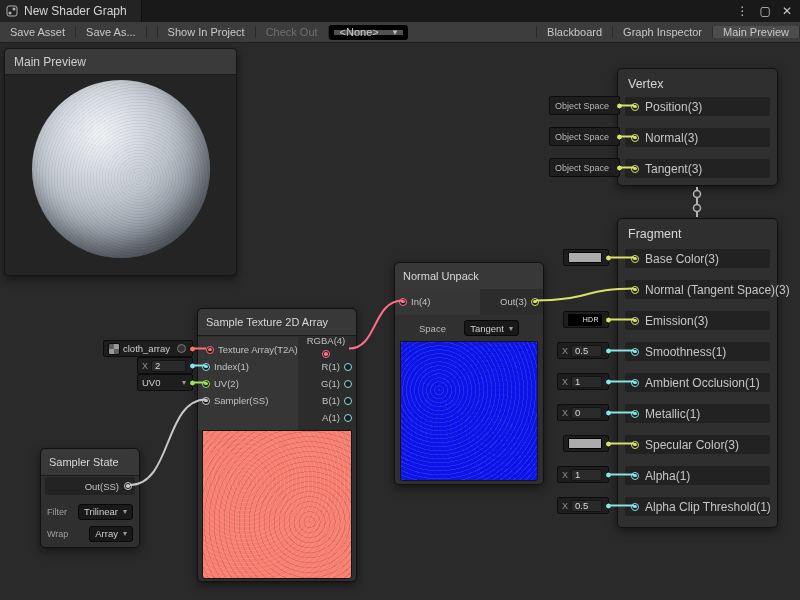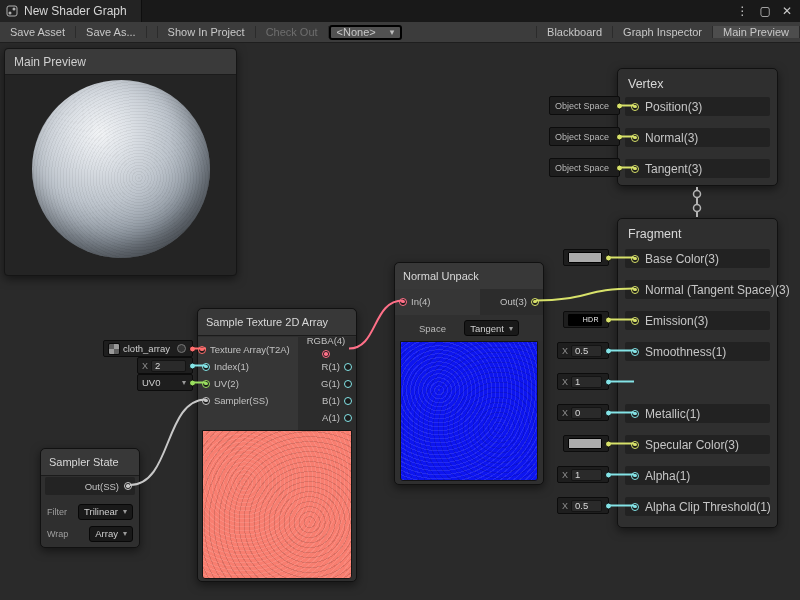--- a/index.html
+++ b/index.html
@@ -13,21 +13,21 @@
   .wincontrols{margin-left:auto;display:flex;align-items:center;gap:11px;padding-right:8px;color:#c9c9c9;}
   .wc{font-size:12px;line-height:22px;cursor:default;}
   .toolbar{position:absolute;top:22px;left:0;width:800px;height:21px;background:#3c3c3c;
     border-bottom:1px solid #1e1e1e;display:flex;align-items:center;font-size:11px;color:#c8c8c8;z-index:10;}
   .tbtn{display:flex;align-items:center;padding:0 10px;border-right:1px solid #2b2b2b;white-space:nowrap;cursor:default;}
   .tbtn.lborder{border-left:1px solid #2b2b2b;}
   .tbtn.active{background:#4d4d4d;}
   .disabled{color:#6e6e6e;}
   .mleft{margin-left:10px;}
   .cm-label{display:flex;align-items:center;padding:0 8px 0 32px;white-space:nowrap;}
-  .dropdown{display:flex;align-items:center;gap:14px;background:#515151;border:2px solid #000000;
+  .dropdown{display:flex;align-items:center;gap:14px;background:#515151;border:5px solid #000000;
     border-radius:3px;height:15px;margin:12px 0;padding:0 6px;white-space:nowrap;}
   .dd-arrow{font-size:9px;color:#bdbdbd;}
   .right-group{margin-left:auto;display:flex;}
   
   .canvas-bg{position:absolute;inset:0;background:#2a2a2a;z-index:0;}
   svg.wires{position:absolute;inset:0;z-index:6;pointer-events:none;}
   svg.wires path{fill:none;stroke-width:2;}
   
   .node{position:absolute;background:#2f2f2f;border:1px solid #111;border-radius:5px;
     box-shadow:0 3px 10px rgba(0,0,0,.5);z-index:3;}
@@ -196,20 +196,24 @@
     <span>Normal (Tangent Space)(3)</span>
   </div>
   <div class="prow" style="top:92px;">
     <span class="port on" style="--pc: #d8e26a;"></span>
     <span>Emission(3)</span>
   </div>
   <div class="prow" style="top:123px;">
     <span class="port on" style="--pc: #84e4e7;"></span>
     <span>Smoothness(1)</span>
   </div>
+  <div class="prow" style="top:154px;">
+    <span class="port on" style="--pc: #84e4e7;"></span>
+    <span>Ambient Occlusion(1)</span>
+  </div>
   <div class="prow" style="top:185px;">
     <span class="port on" style="--pc: #84e4e7;"></span>
     <span>Metallic(1)</span>
   </div>
   <div class="prow" style="top:216px;">
     <span class="port on" style="--pc: #d8e26a;"></span>
     <span>Specular Color(3)</span>
   </div>
   <div class="prow" style="top:247px;">
     <span class="port on" style="--pc: #84e4e7;"></span>
@@ -258,21 +262,21 @@
 <div class="widget" style="left:557px;top:497px;width:52px;">
   <span class="axis">X</span>
   <span class="vbox">0.5</span>
   <span class="wdot" style="--pc: #84e4e7;"></span>
 </div>
 
 <div class="node" style="left:197px;top:308px;width:160px;height:274px;">
   <div class="node-title small">Sample Texture 2D Array</div>
   <div class="col-in"></div>
   <div class="col-out"></div>
-  <div class="iorow" style="left:0;top:32px;width:95px;">
+  <div class="iorow" style="left:8px;top:32px;width:95px;">
     <span class="port on" style="--pc: #ff6e6e;"></span>
     <span>Texture Array(T2A)</span>
   </div>
   <div class="iorow" style="left:4px;top:49px;width:95px;">
     <span class="port on" style="--pc: #84e4e7;"></span>
     <span>Index(1)</span>
   </div>
   <div class="iorow" style="left:4px;top:66px;width:95px;">
     <span class="port on" style="--pc: #9adf5f;"></span>
     <span>UV(2)</span>

